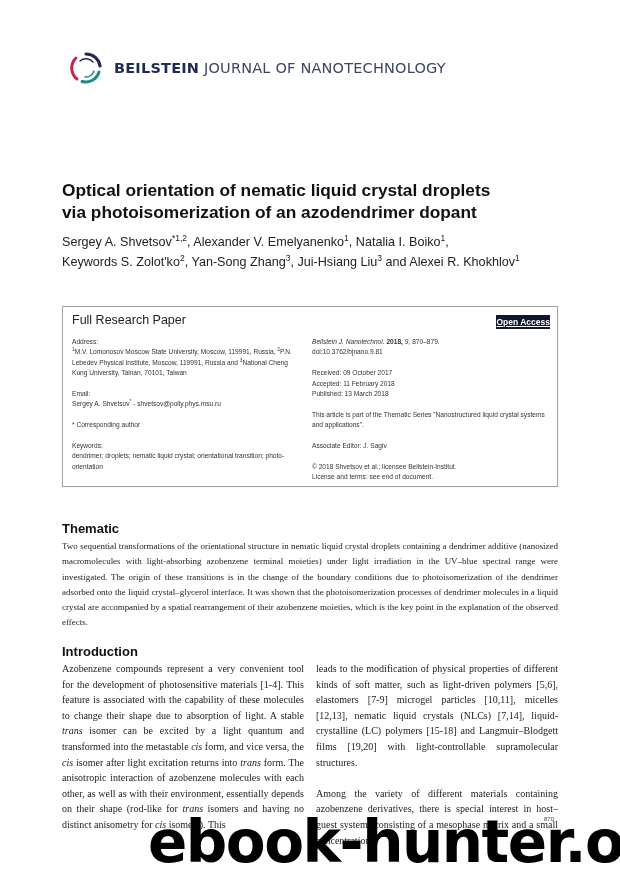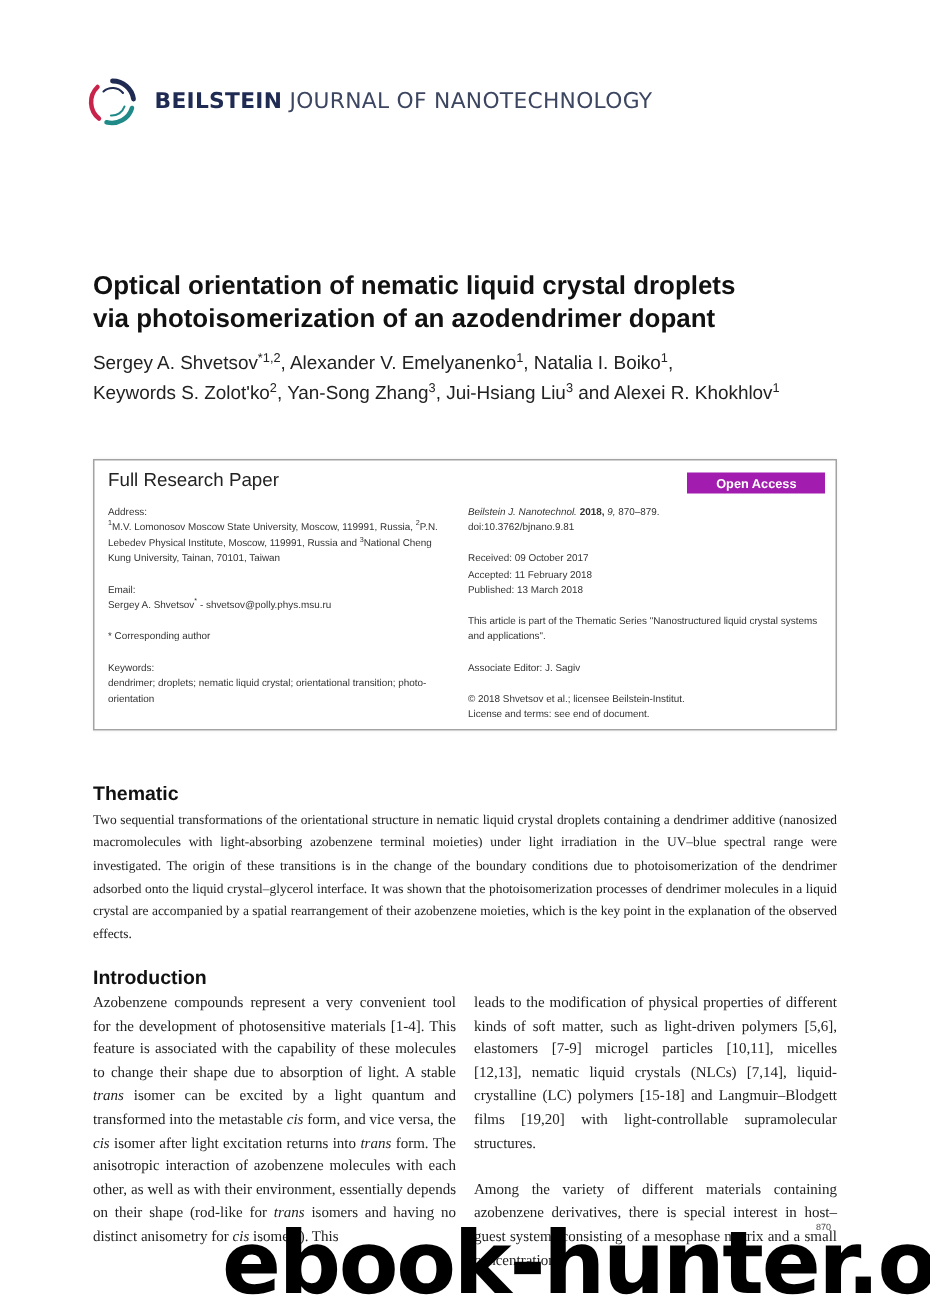--- a/index.html
+++ b/index.html
@@ -1,31 +1,31 @@
 <!DOCTYPE html>
 <html><head>
 <meta charset="utf-8">
 <style>
   * { margin: 0; padding: 0; box-sizing: border-box; }
   html, body { width: 620px; height: 877px; background: #ffffff; overflow: hidden; }
   body { position: relative; font-family: "Liberation Sans", sans-serif; color: #1a1a1a; }
 
-  .logo { position: absolute; left: 57px; top: 50px; display: flex; align-items: center; }
+  .logo { position: absolute; left: 68px; top: 50px; display: flex; align-items: center; }
   .logo-mark { width: 36px; height: 36px; }
   .logo-text { margin-left: 10px; font-family: "DejaVu Sans", sans-serif; font-size: 14.5px; letter-spacing: 0.2px; color: #2b3550; white-space: nowrap; }
   .logo-text b { font-weight: bold; color: #1f2b52; }
   .logo-text span.rest { font-weight: normal; color: #3d4660; }
 
   .title { position: absolute; left: 62px; top: 179px; width: 500px; font-size: 17.3px; font-weight: bold; line-height: 22px; color: #111; }
   .authors { position: absolute; left: 62px; top: 232px; width: 510px; font-size: 12.6px; line-height: 20px; color: #222; }
   .authors sup { font-size: 8.5px; vertical-align: 5px; line-height: 0; }
 
   .infobox { position: absolute; left: 62px; top: 306px; width: 496px; height: 181px; border: 1px solid #a3a3a3; box-shadow: 0 0 2px rgba(0,0,0,0.08); }
   .ib-type { position: absolute; left: 9px; top: 6px; font-size: 12.5px; color: #222; }
-  .oa-badge { position: absolute; right: 7px; top: 8px; background: #a21caf; color: #fff; font-size: 8.5px; font-weight: bold; padding: 2px 19px; }
+  .oa-badge { position: absolute; right: 7px; top: 8px; background: #0f172a; color: #fff; font-size: 8.5px; font-weight: bold; padding: 2px 0; text-decoration: underline; }
   .ib-col { position: absolute; top: 30px; font-size: 6.6px; line-height: 10.4px; color: #333; }
   .ib-left { left: 9px; width: 230px; }
   .ib-right { left: 249px; width: 240px; }
   .ib-col p { margin-bottom: 10.4px; }
   .ib-col sup { font-size: 4.8px; vertical-align: 3px; line-height: 0; }
 
   .sec-h { position: absolute; left: 62px; font-size: 13px; color: #111; }
   .abstract-h { top: 521px; }
   .abstract-body { position: absolute; left: 62px; top: 539px; width: 496px; font-family: "Liberation Serif", serif; font-size: 8.95px; line-height: 15.3px; text-align: justify; color: #222; }
 

